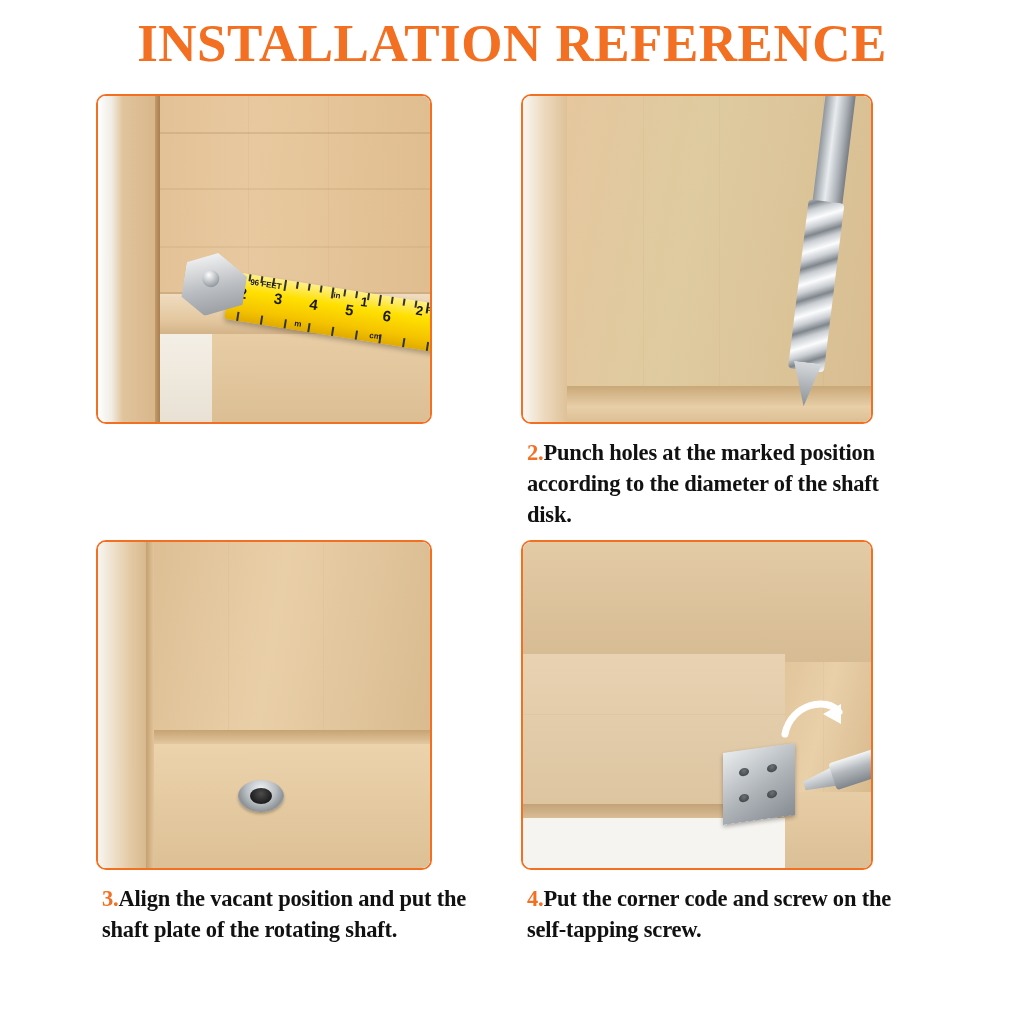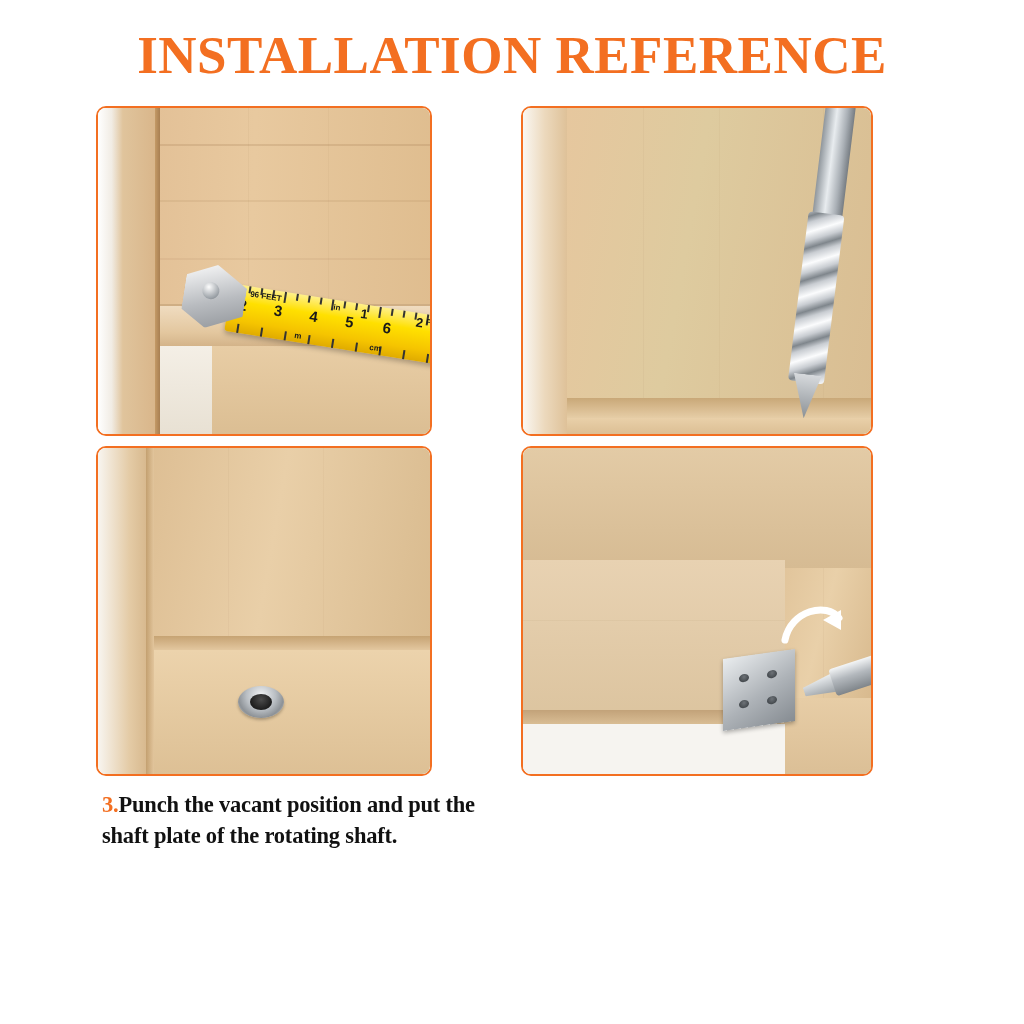--- a/index.html
+++ b/index.html
@@ -16,21 +16,20 @@
   }
   .title {
     text-align: center;
     color: #F36F21;
     font-family: "Liberation Serif", serif;
     font-weight: 700;
     font-size: 53px;
     letter-spacing: 0.5px;
     padding-top: 16px;
     line-height: 1.05;
-    margin-top: 12px;
   }
   .grid {
     margin-top: 22px;
     display: grid;
     grid-template-columns: 1fr 1fr;
     grid-template-rows: auto auto;
     column-gap: 18px;
     row-gap: 10px;
     padding: 0 96px;
   }
@@ -350,37 +349,40 @@
         <div class="p2-edge"></div>
         <div class="p2-front"></div>
 
         <div class="p2-hole"></div>
         <div class="drill">
           <div class="drill-shank"></div>
           <div class="drill-flute"></div>
           <div class="drill-tip"></div>
         </div>
       </div>
+      <div class="caption cap-right">
+        <span class="num">2.</span><span>Punch holes at the marked position according to the diameter of the shaft disk.</span>
+      </div>
     </div>
 
     <div class="cell left">
       <div class="photo-frame">
         <div class="p3-bg"></div>
         <div class="p3-top"></div>
         <div class="grainv" style="left:130px;opacity:.3"></div>
         <div class="grainv" style="left:225px;opacity:.25"></div>
         <div class="p3-band"></div>
         <div class="p3-front"></div>
         <div class="p3-left"></div>
         <div class="p3-vert"></div>
         <div class="p3-bottom"></div>
         <div class="p3-disk"></div>
       </div>
       <div class="caption cap-left">
-        <span class="num">3.</span><span>Punch the vacant position and put the shaft plate of the rotating shaft.</span>
+        <span class="num">3.</span><span>Align the vacant position and put the shaft plate of the rotating shaft.</span>
       </div>
     </div>
 
     <div class="cell right">
       <div class="photo-frame">
         <div class="p4-bg"></div>
         <div class="p4-rightboard"></div>
         <div class="grainv" style="left:300px;opacity:.3"></div>
         <div class="p4-topboard"></div>
         <div class="p4-vertboard"></div>
@@ -399,16 +401,19 @@
         <svg class="arrow" viewBox="0 0 64 50">
           <path d="M4 40 C10 10 46 2 58 18" stroke="#ffffff" stroke-width="7" fill="none" stroke-linecap="round"></path>
           <path d="M60 30 L60 10 L42 20 Z" fill="#ffffff"></path>
         </svg>
 
         <div class="screwdriver">
           <div class="sd-tip"></div>
           <div class="sd-shaft"></div>
         </div>
       </div>
+      <div class="caption cap-right">
+        <span class="num">4.</span><span>Put the corner code and screw on the self-tapping screw.</span>
+      </div>
     </div>
 
   </div>
 </div>
 
 </body></html>

